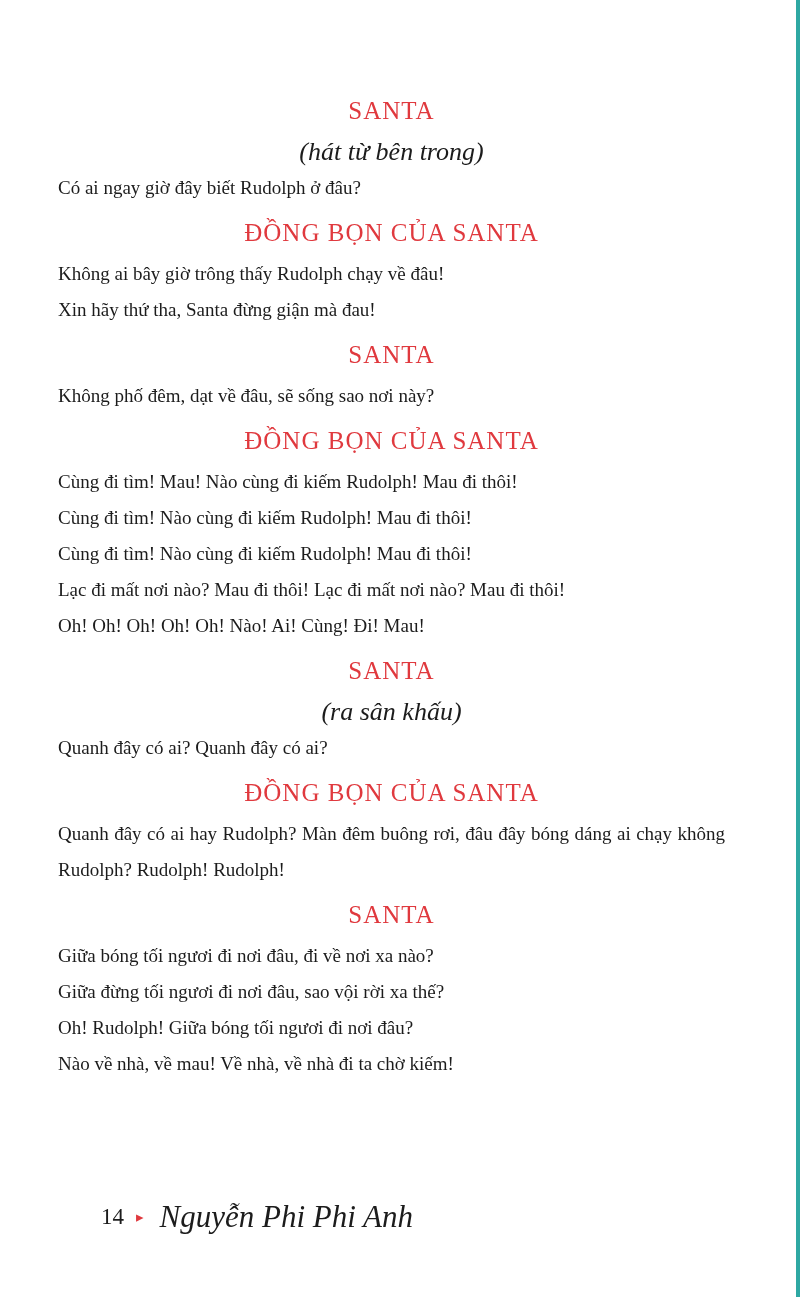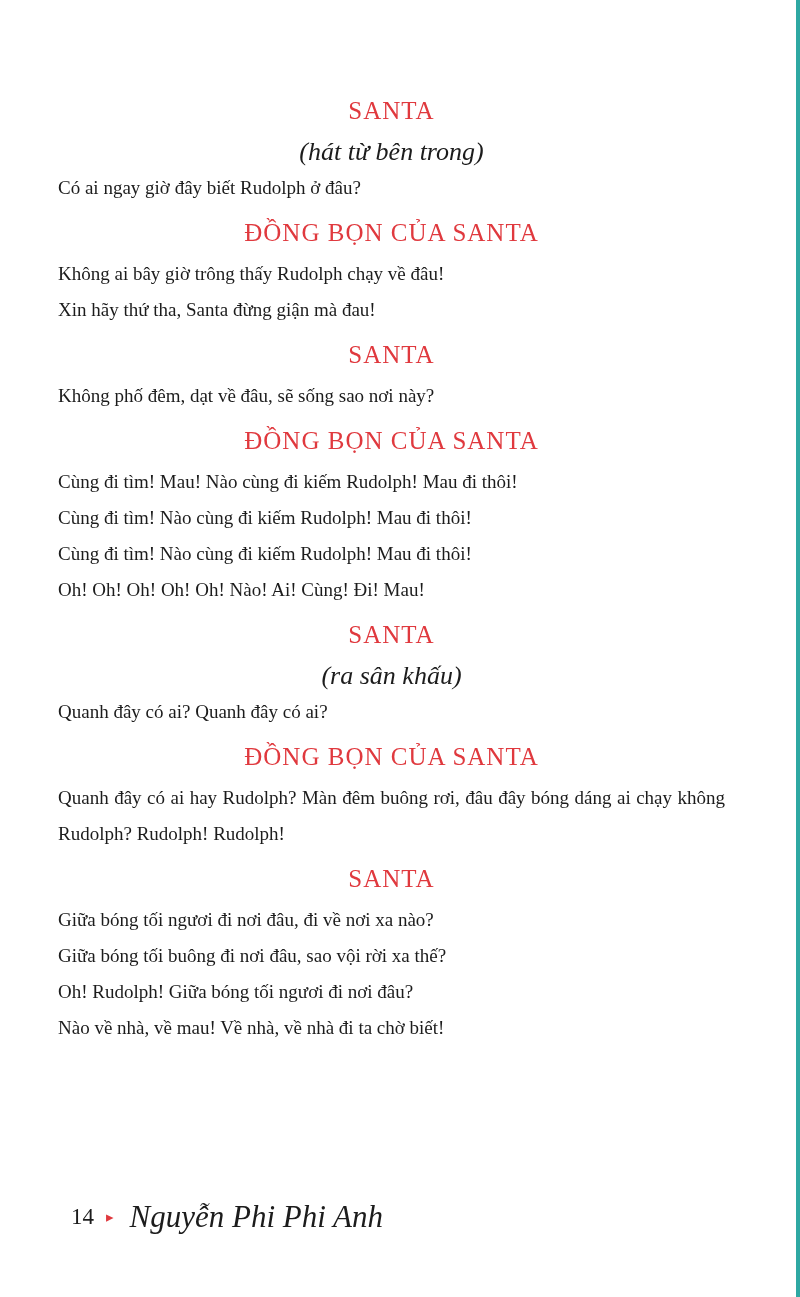--- a/index.html
+++ b/index.html
@@ -42,21 +42,21 @@
     margin: 0;
   }
   .line {
     font-size: 19px;
     line-height: 36px;
     text-align: justify;
     margin: 0;
   }
   .footer {
     position: absolute;
-    left: 71px;
+    left: 101px;
     top: 1202px;
     display: flex;
     align-items: center;
   }
   .pageno {
     font-size: 23px;
     line-height: 30px;
   }
   .marker {
     font-family: "DejaVu Sans", sans-serif;
@@ -97,40 +97,41 @@
   <section class="entry">
     <h2 class="speaker">SANTA</h2>
     <p class="line">Không phố đêm, dạt về đâu, sẽ sống sao nơi này?</p>
   </section>
 
   <section class="entry">
     <h2 class="speaker">ĐỒNG BỌN CỦA SANTA</h2>
     <p class="line">Cùng đi tìm! Mau! Nào cùng đi kiếm Rudolph! Mau đi thôi!</p>
     <p class="line">Cùng đi tìm! Nào cùng đi kiếm Rudolph! Mau đi thôi!</p>
     <p class="line">Cùng đi tìm! Nào cùng đi kiếm Rudolph! Mau đi thôi!</p>
+    <p class="line">Lạc đi mất nơi nào? Mau đi thôi! Lạc đi mất nơi nào? Mau đi thôi!</p>
     <p class="line">Oh! Oh! Oh! Oh! Oh! Nào! Ai! Cùng! Đi! Mau!</p>
   </section>
 
   <section class="entry">
     <h2 class="speaker">SANTA</h2>
     <p class="direction">(ra sân khấu)</p>
     <p class="line">Quanh đây có ai? Quanh đây có ai?</p>
   </section>
 
   <section class="entry">
     <h2 class="speaker">ĐỒNG BỌN CỦA SANTA</h2>
     <p class="line">Quanh đây có ai hay Rudolph? Màn đêm buông rơi, đâu đây bóng dáng ai chạy không Rudolph? Rudolph! Rudolph!</p>
   </section>
 
   <section class="entry">
     <h2 class="speaker">SANTA</h2>
     <p class="line">Giữa bóng tối ngươi đi nơi đâu, đi về nơi xa nào?</p>
-    <p class="line">Giữa bóng tối buông đi nơi đâu, sao vội rời xa thế?</p>
+    <p class="line">Giữa đừng tối ngươi đi nơi đâu, sao vội rời xa thế?</p>
     <p class="line">Oh! Rudolph! Giữa bóng tối ngươi đi nơi đâu?</p>
-    <p class="line">Nào về nhà, về mau! Về nhà, về nhà đi ta chờ biết!</p>
+    <p class="line">Nào về nhà, về mau! Về nhà, về nhà đi ta chờ kiếm!</p>
   </section>
 
   <footer class="footer">
     <span class="pageno">14</span>
     <span class="marker">▸</span>
     <span class="author">Nguyễn Phi Phi Anh</span>
   </footer>
 
   <div class="edge"></div>
 </div>

